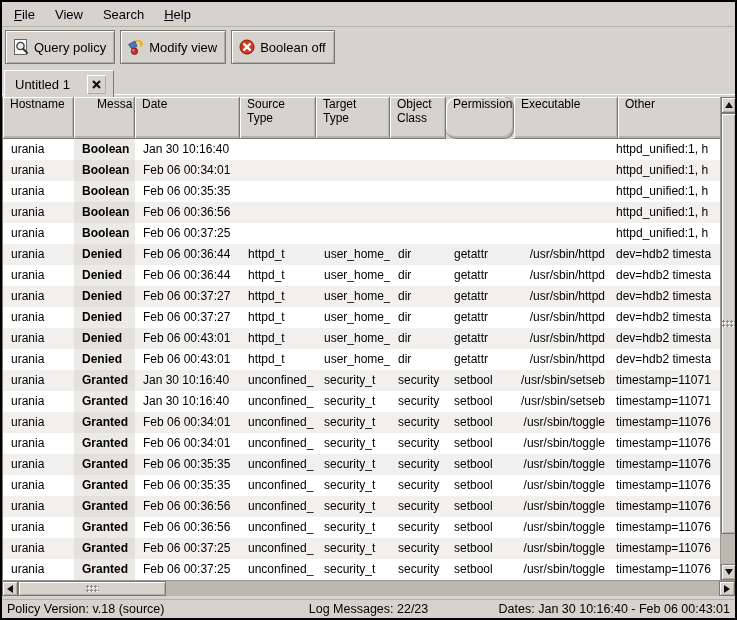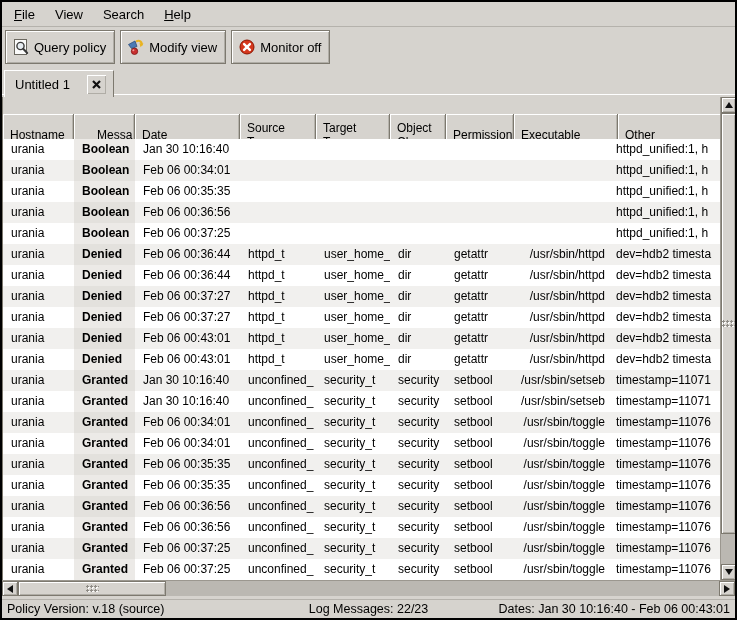--- a/index.html
+++ b/index.html
@@ -79,26 +79,25 @@
     border-left: 1px solid #7d796f;
     background: #fff;
   }
   .thead { display: flex; overflow: hidden; background: #d6d3ce; }
   .hcell {
     flex: 0 0 auto; height: 42px;
     background: #d6d3ce;
     border-right: 1px solid #7d796f;
     border-bottom: 1px solid #7d796f;
     box-shadow: inset 1px 1px 0 #fff, inset -1px -2px 0 #b6b3ac;
-    display: flex; align-items: center;
+    display: flex; align-items: flex-start;
     padding-left: 7px; gap: 7px;
     font-size: 12px; line-height: 14px;
     white-space: pre-line; cursor: default;
     overflow: hidden;
-    margin-top: 17px;
   }
   .sort-arrow {
     width: 0; height: 0;
     border-left: 4px solid rgba(0,0,0,0);
     border-right: 4px solid rgba(0,0,0,0);
     border-top: 5px solid #2b2b2b;
     flex: 0 0 auto;
   }
   .tbody { overflow: hidden; background: #fff; border-radius: 7px; }
   .trow { display: flex; height: 21px; background: #fff; }
@@ -210,21 +209,21 @@
         </span>
         <span>Modify view</span>
       </button>
       <button class="tbtn">
         <span class="ticon">
           <svg width="16" height="16" viewBox="0 0 16 16">
             <circle cx="8" cy="8" r="7" fill="#d5371c" stroke="#8c1500" stroke-width="1"></circle>
             <path d="M5.1 5.1 L10.9 10.9 M10.9 5.1 L5.1 10.9" stroke="#fff" stroke-width="2.4" stroke-linecap="round"></path>
           </svg>
         </span>
-        <span>Monitor off</span>
+        <span>Boolean off</span>
       </button>
     </div>
 
   <div class="tabrow">
     <div class="notebook-edge"></div>
     <div class="tab">
       <span>Untitled 1</span>
       <span class="tab-close">
         <svg width="11" height="11" viewBox="0 0 11 11">
           <path d="M2 2 L9 9 M9 2 L2 9" stroke="#111" stroke-width="2.2"></path>
@@ -237,21 +236,21 @@
     <div class="thead" id="thead">
         <div class="hcell" style="width: 71px;"><span>Hostname</span></div>
         <div class="hcell" style="width: 61px; padding-left: 23px;"><span>Messa</span><span class="sort-arrow"></span></div>
         <div class="hcell" style="width: 105px;"><span>Date</span></div>
         <div class="hcell" style="width: 76px;"><span>Source
 Type</span></div>
         <div class="hcell" style="width: 74px;"><span>Target
 Type</span></div>
         <div class="hcell" style="width: 56px;"><span>Object
 Class</span></div>
-        <div class="hcell" style="width: 68px;"><span>Permission</span></div>
+        <div class="hcell" style="width: 68px; border-radius: 10px;"><span>Permission</span></div>
         <div class="hcell" style="width: 104px;"><span>Executable</span></div>
         <div class="hcell" style="width: 112px;"><span>Other</span></div>
       </div>
     <div class="tbody" id="tbody">
         <div class="trow">
           <div class="tcell col0" style="width: 71px;">urania</div>
           <div class="tcell col1 sorted" style="width: 61px;">Boolean</div>
           <div class="tcell col2" style="width: 105px;">Jan 30 10:16:40</div>
           <div class="tcell col3" style="width: 76px;"></div>
           <div class="tcell col4" style="width: 74px;"></div>

